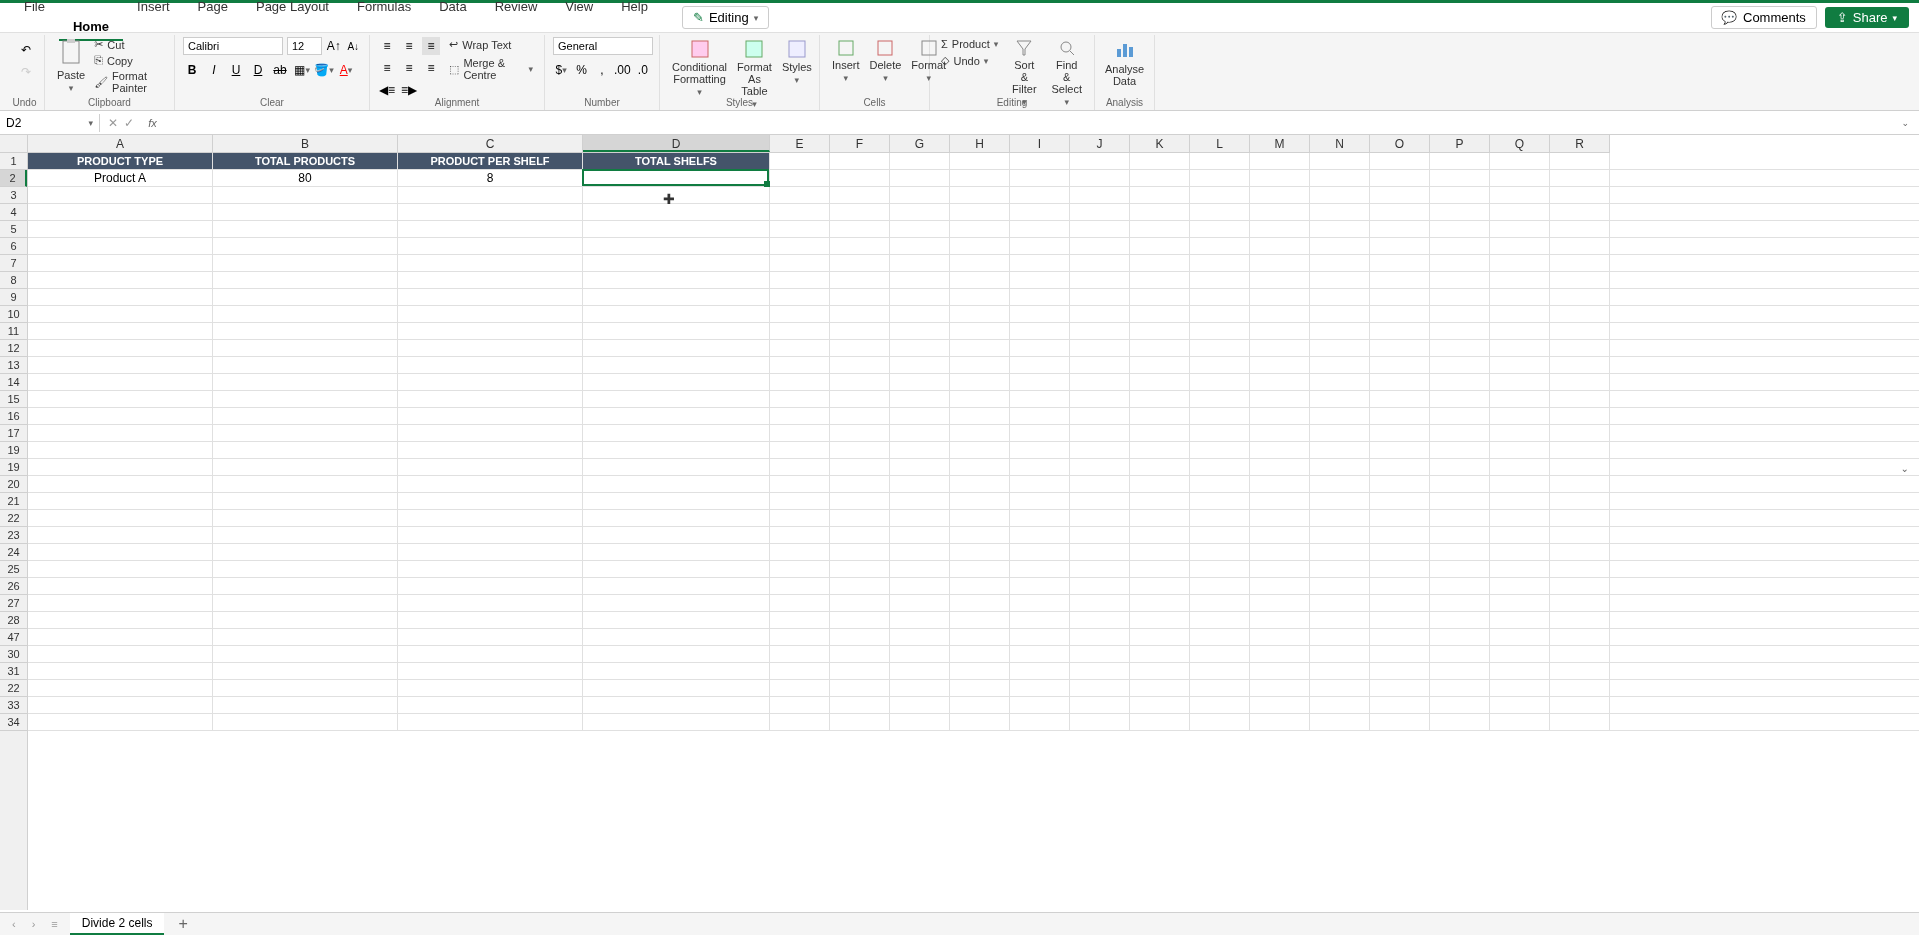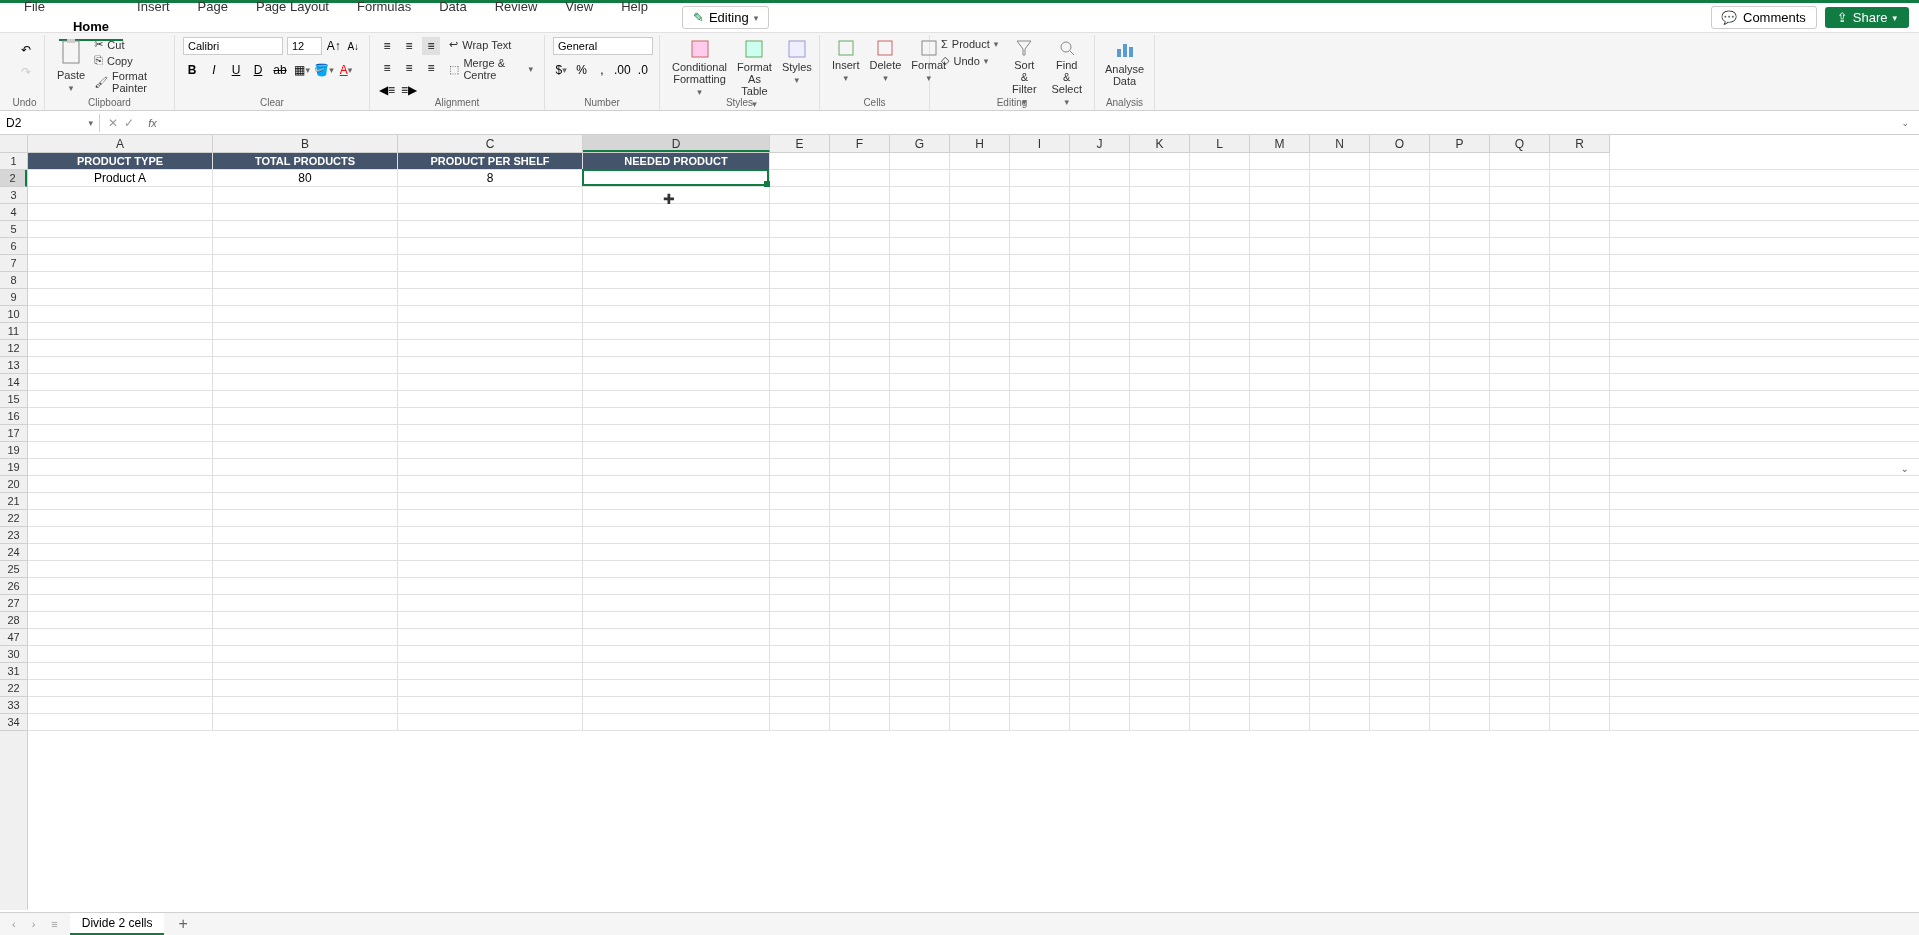--- a/index.html
+++ b/index.html
@@ -663,21 +663,21 @@
         </div>
       <div class="cells" id="cells">
         <div class="selected-cell" id="selection" style="left: 554px; top: 16px; width: 187px; height: 17px;">
           <div class="fill-handle"></div>
         </div>
         <div class="cursor-cross" id="cursor" style="left: 635px; top: 38px;">✚</div>
       <div class="cell-row">
             <div class="cell header-cell" style="width: 185px;">PRODUCT TYPE</div>
             <div class="cell header-cell" style="width: 185px;">TOTAL PRODUCTS</div>
             <div class="cell header-cell" style="width: 185px;">PRODUCT PER SHELF</div>
-            <div class="cell header-cell" style="width: 187px;">NEEDED PRODUCT</div>
+            <div class="cell header-cell" style="width: 187px;">TOTAL SHELFS</div>
             <div class="cell" style="width: 60px;"></div>
             <div class="cell" style="width: 60px;"></div>
             <div class="cell" style="width: 60px;"></div>
             <div class="cell" style="width: 60px;"></div>
             <div class="cell" style="width: 60px;"></div>
             <div class="cell" style="width: 60px;"></div>
             <div class="cell" style="width: 60px;"></div>
             <div class="cell" style="width: 60px;"></div>
             <div class="cell" style="width: 60px;"></div>
             <div class="cell" style="width: 60px;"></div>

